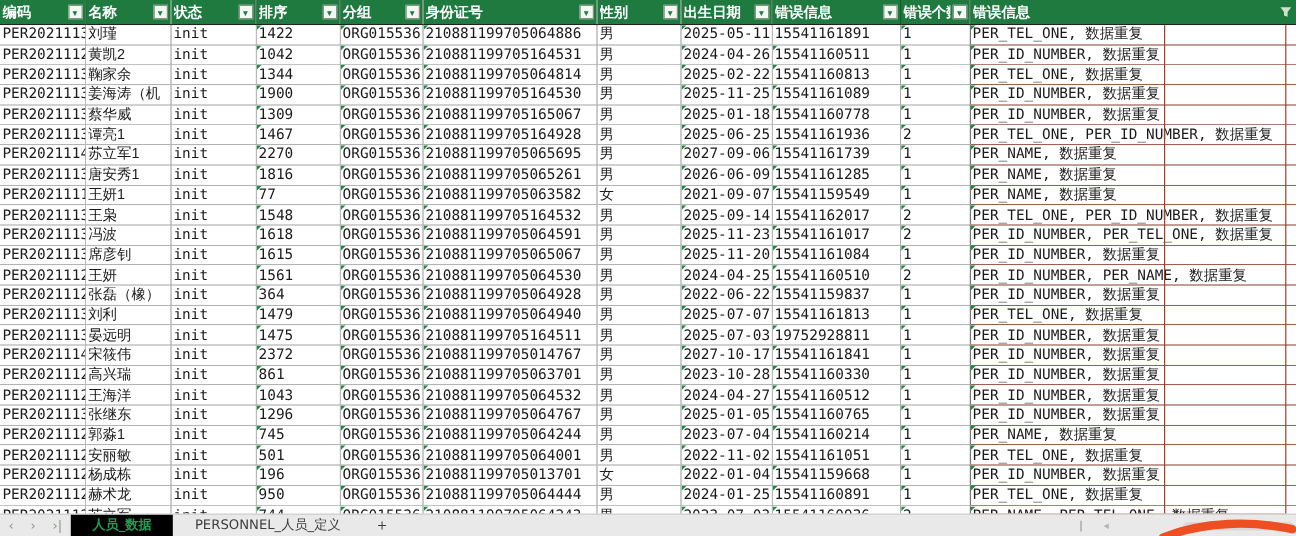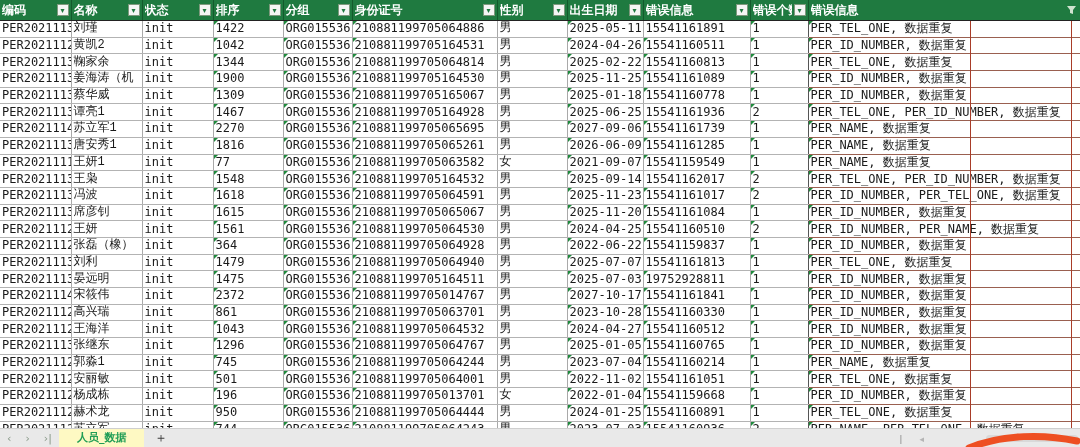--- a/index.html
+++ b/index.html
@@ -15,30 +15,30 @@
   .hlabel{overflow:hidden;white-space:nowrap;text-align:left;}
   .dd{flex:0 0 auto;width:12px;height:12px;background:#f4f6f4;border:1px solid #7d997d;color:#1f7a40;
       font-size:8px;line-height:11px;text-align:center;box-sizing:border-box;margin-left:2px;}
   .funnel{flex:0 0 auto;width:13px;height:12px;margin-left:2px;display:flex;align-items:center;justify-content:center;}
   tbody td{position:relative;height:15.7px;padding:0 2px;border-right:1px solid #a9a9a9;border-bottom:1px solid #b3b3b3;
            overflow:hidden;white-space:nowrap;background:#fff;line-height:15px;}
   tbody td.right{}
   tbody td.col-error_msg{border-bottom-color:#9a6050;border-right:none;}
   tbody td.col-error_count{border-right-color:#555;}
   .tri{position:absolute;top:0;left:0;width:0;height:0;border-top:4px solid #1e8a3c;border-right:4px solid transparent;}
-  .cjk{font-family:Liberation Mono, monospace;}
+  .cjk{font-family:Liberation Sans, sans-serif;}
   .redline{position:absolute;width:1px;background:#a83c28;top:21px;height:408px;}
   #redline-a{left:970px}#redline-b{left:1071px}
   #redline-bottom{position:absolute;left:808px;top:428px;width:264px;height:1px;background:#a83c28;}
   
   #tabbar{position:absolute;left:0;bottom:0;width:1080px;height:18px;background:#e9e9e9;border-top:1px solid #cfcfcf;
           display:flex;align-items:center;font-family:"DejaVu Sans",sans-serif;font-size:11px;color:#555;}
   .nav{padding:0 7px;color:#8a9a8a;font-size:11px;cursor:default;}
   .sheet-tab{padding:0 18px;height:18px;line-height:18px;}
-  .sheet-tab.active{color:#1f9d55;font-weight:bold;background:#fef9c3;}
+  .sheet-tab.active{color:#1f9d55;font-weight:bold;background:#000000;}
   .sheet-tab.inactive{color:#3c3c3c;}
   .add-sheet{padding:0 10px;font-size:13px;color:#3c3c3c;}
   #hscroll{position:absolute;right:2px;bottom:5px;width:92px;height:7px;background:#d9d9d9;border-radius:4px;}
   #hscroll-marks{position:absolute;right:150px;bottom:3px;color:#b5b5b5;font-size:9px;letter-spacing:6px;}
   #swoosh{position:absolute;right:0;bottom:-3px;width:115px;height:18px;pointer-events:none;}
 </style>
 </head>
 <body>
 
 <div id="app">
@@ -474,20 +474,21 @@
 
   <div class="redline" id="redline-a"></div>
   <div class="redline" id="redline-b"></div>
   <div id="redline-bottom"></div>
 
   <div id="tabbar">
     <span class="nav">‹</span>
     <span class="nav">›</span>
     <span class="nav">›|</span>
     <span class="sheet-tab active">人员_数据</span>
+    <span class="sheet-tab inactive">PERSONNEL_人员_定义</span>
     <span class="add-sheet">＋</span>
     <span id="hscroll-marks">❙ ◂</span>
     <div id="hscroll"></div>
     <svg id="swoosh" viewBox="0 0 115 18">
       <path d="M4 16 C 38 2, 80 2, 112 9" fill="none" stroke="#ee4f22" stroke-width="7" stroke-linecap="round"></path>
     </svg>
   </div>
 </div>
 
 </body></html>

